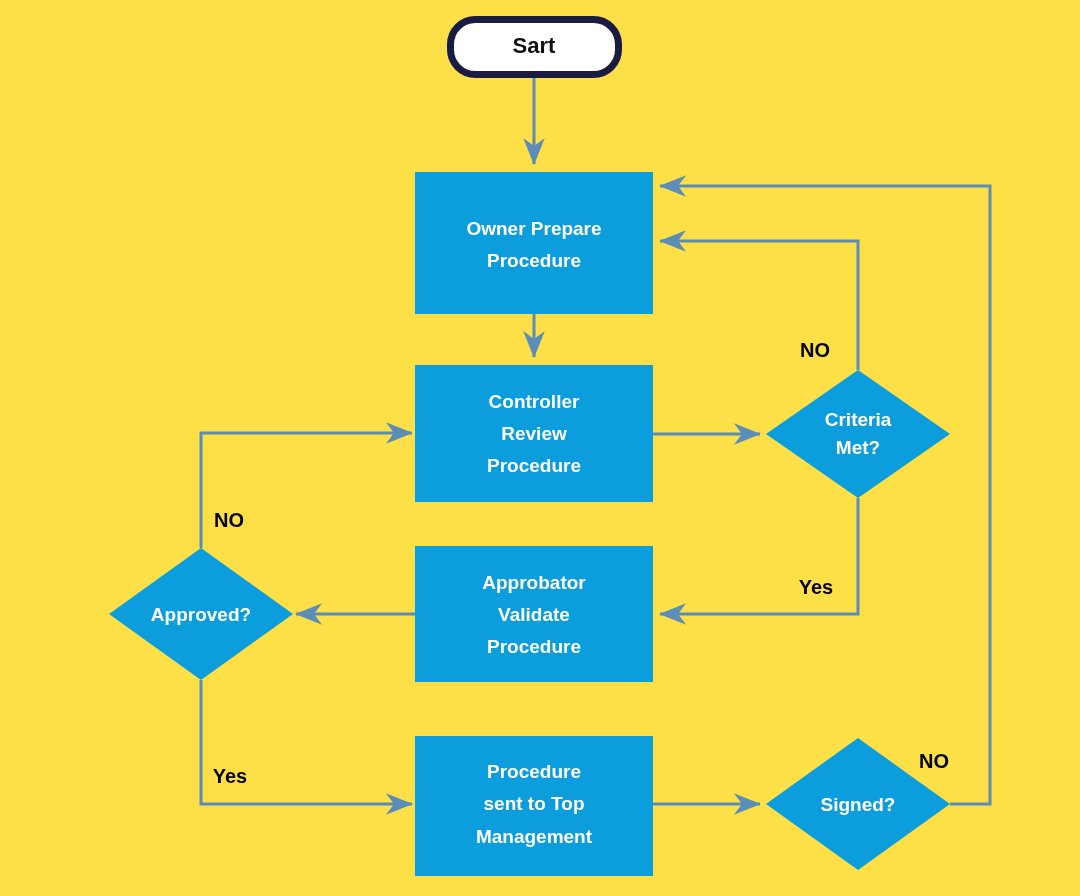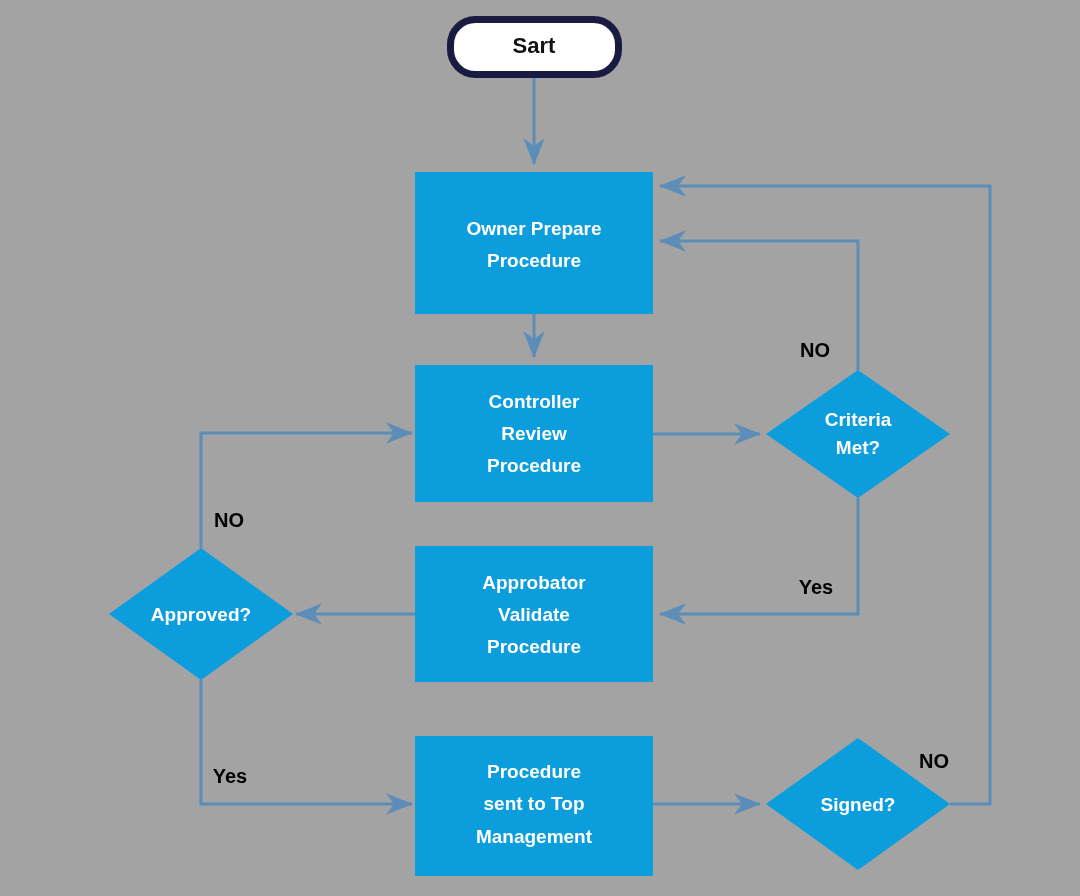--- a/index.html
+++ b/index.html
@@ -11,21 +11,21 @@
   body {
     width: 1080px;
     height: 896px;
     font-family: "Liberation Sans", sans-serif;
     overflow: hidden;
   }
   #flow-root {
     position: relative;
     width: 1080px;
     height: 896px;
-    background: #a3a3a3;
+    background: #fde047;
   }
   svg.flow-canvas {
     position: absolute;
     top: 0;
     left: 0;
     width: 1080px;
     height: 896px;
     display: block;
   }
   

